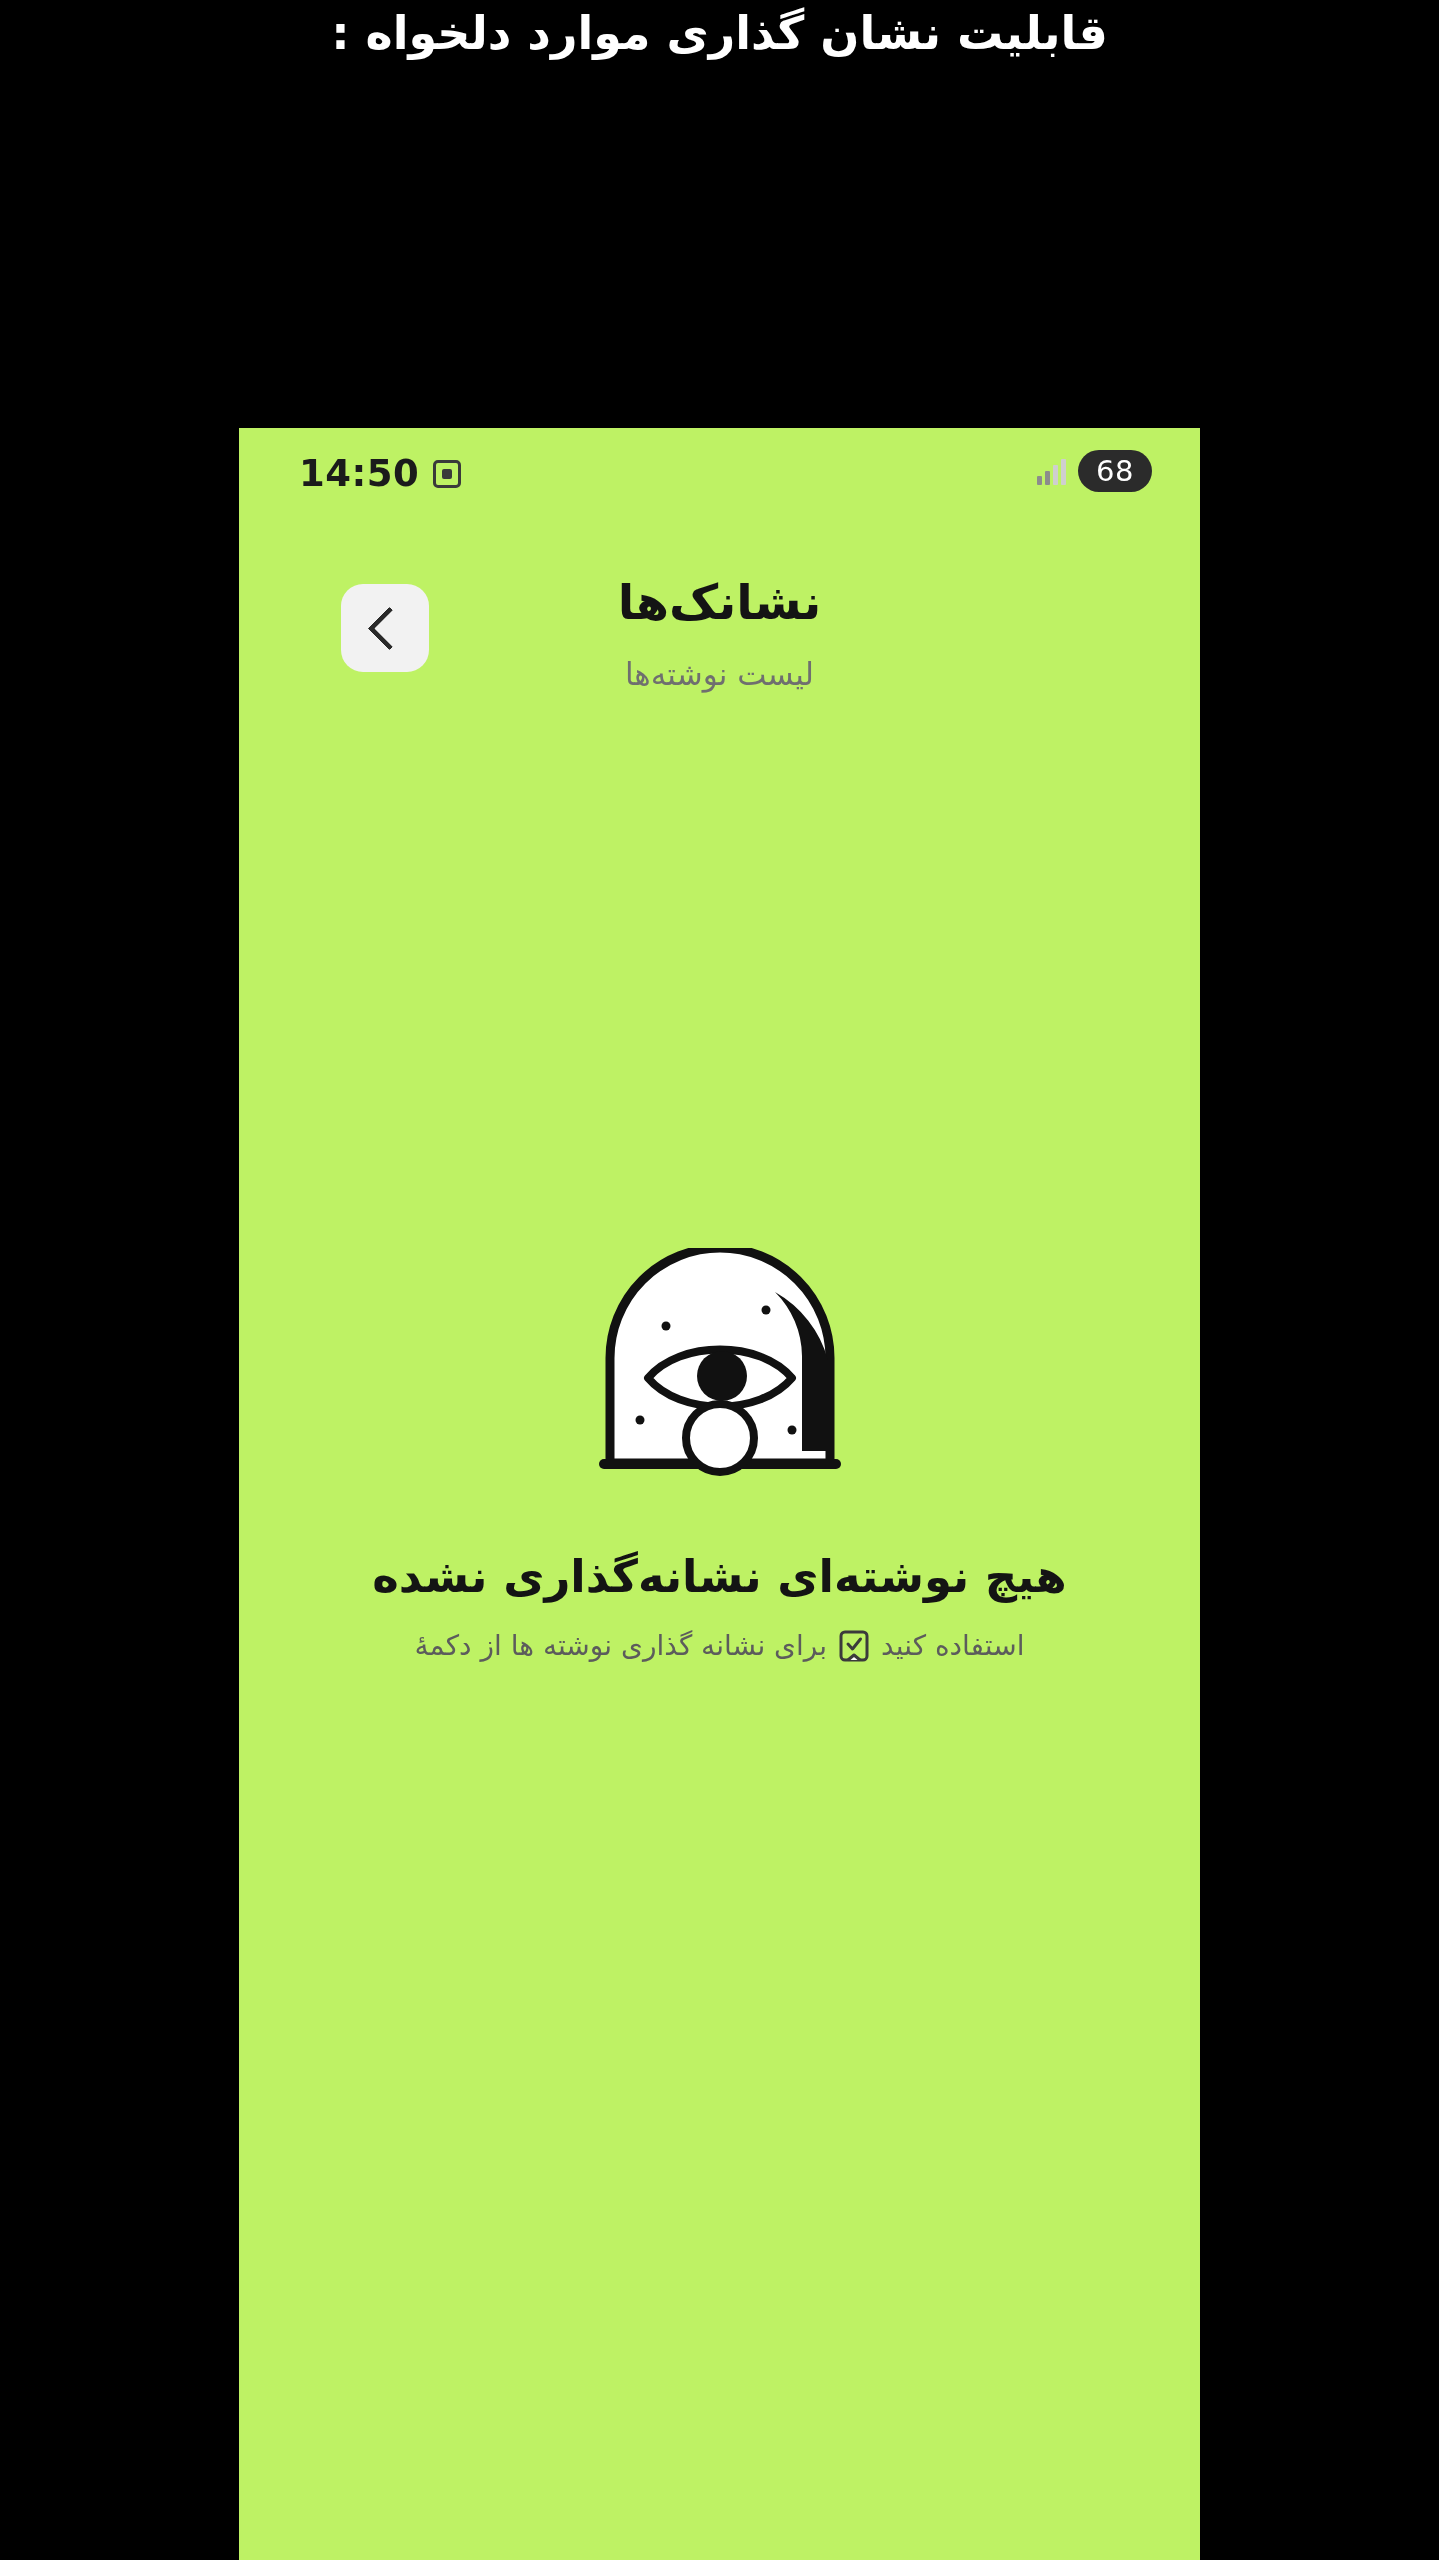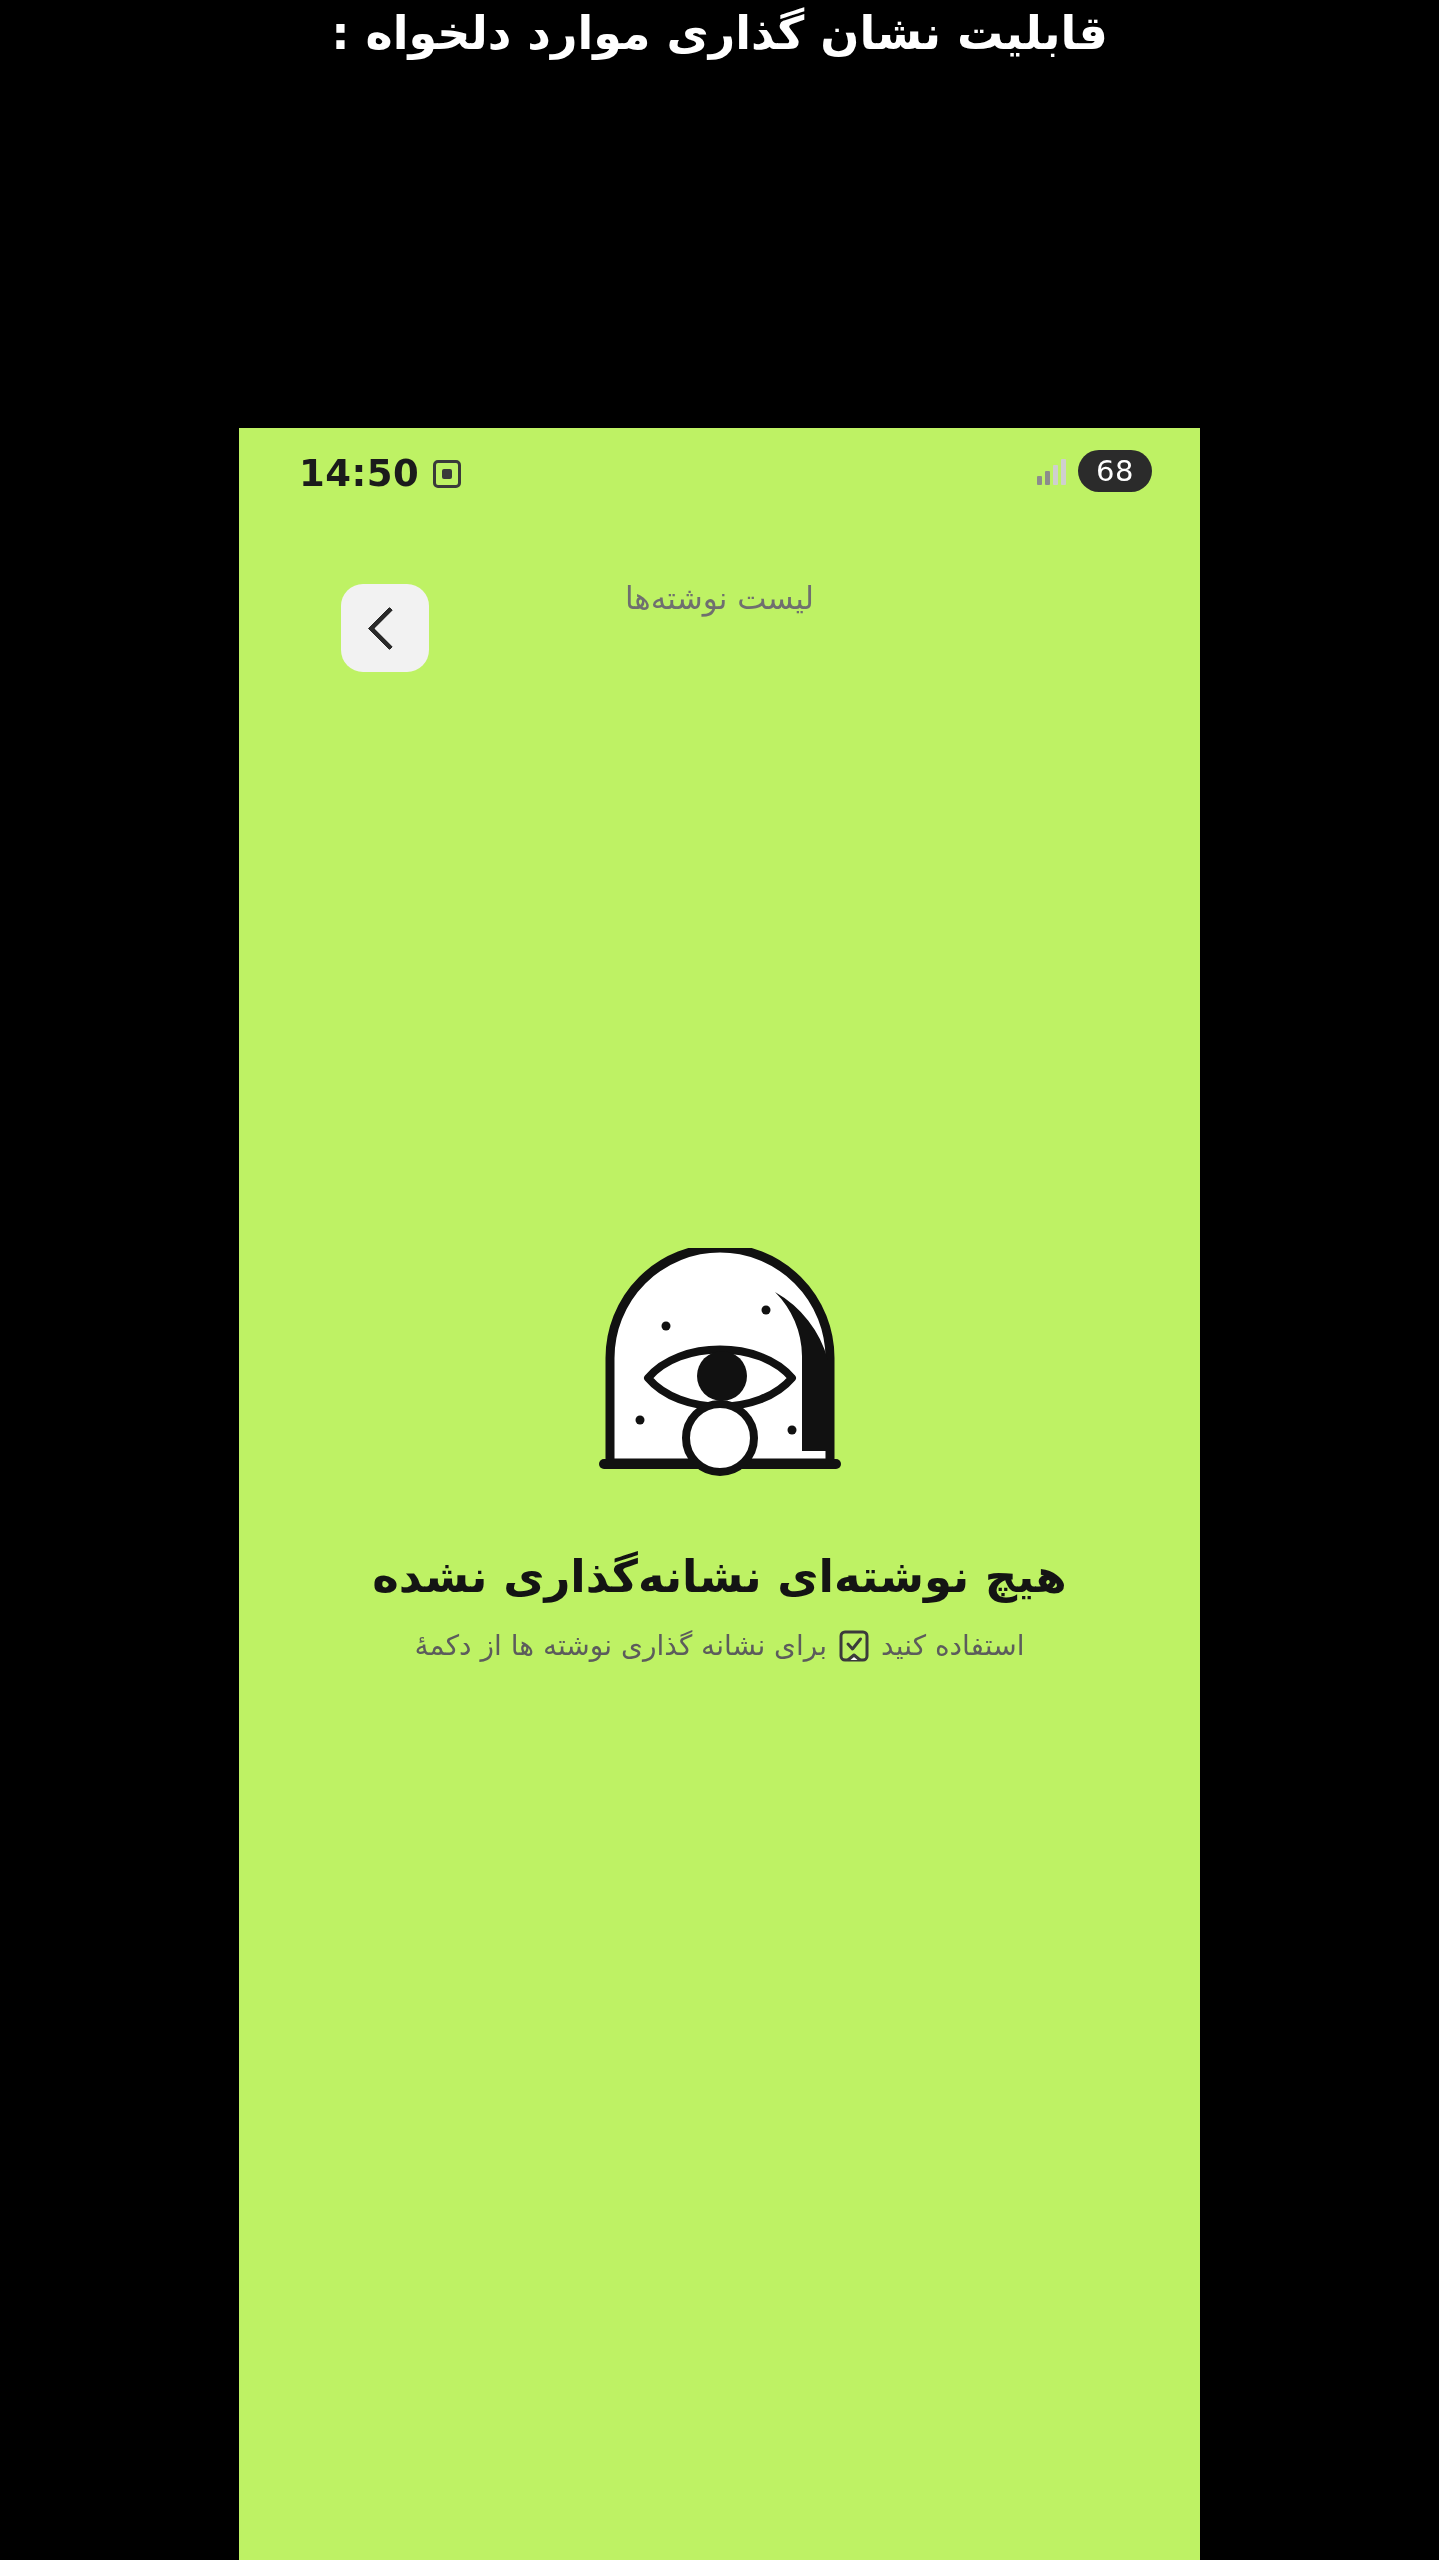--- a/index.html
+++ b/index.html
@@ -161,21 +161,21 @@
     direction: rtl;
   }
   .header-title {
     font-family: "DejaVu Sans", sans-serif;
     font-weight: bold;
     font-size: 48px;
     color: #141414;
     line-height: 1.25;
   }
   .header-subtitle {
-    margin-top: 8px;
+    margin-top: 24px;
     font-family: "DejaVu Sans", sans-serif;
     font-size: 31px;
     color: #6f6f6f;
   }
 
   
   .empty {
     position: absolute;
     left: 0;
     top: 820px;
@@ -237,20 +237,21 @@
       </div>
       <div class="battery">68</div>
     </div>
   </div>
 
   <div class="header">
     <div class="back-button">
       <span class="chev"></span>
     </div>
     <div class="header-titles">
+      <div class="header-title">نشانک‌ها</div>
       <div class="header-subtitle">لیست نوشته‌ها</div>
     </div>
   </div>
 
   <div class="empty">
     <div class="empty-illustration">
       <svg viewBox="0 0 300 230" width="300" height="230" xmlns="http://www.w3.org/2000/svg">
 
         <path d="M40 215 L40 110 A110 110 0 0 1 260 110 L260 215 Z" fill="#ffffff" stroke="#111111" stroke-width="9" stroke-linejoin="round"></path>
 

